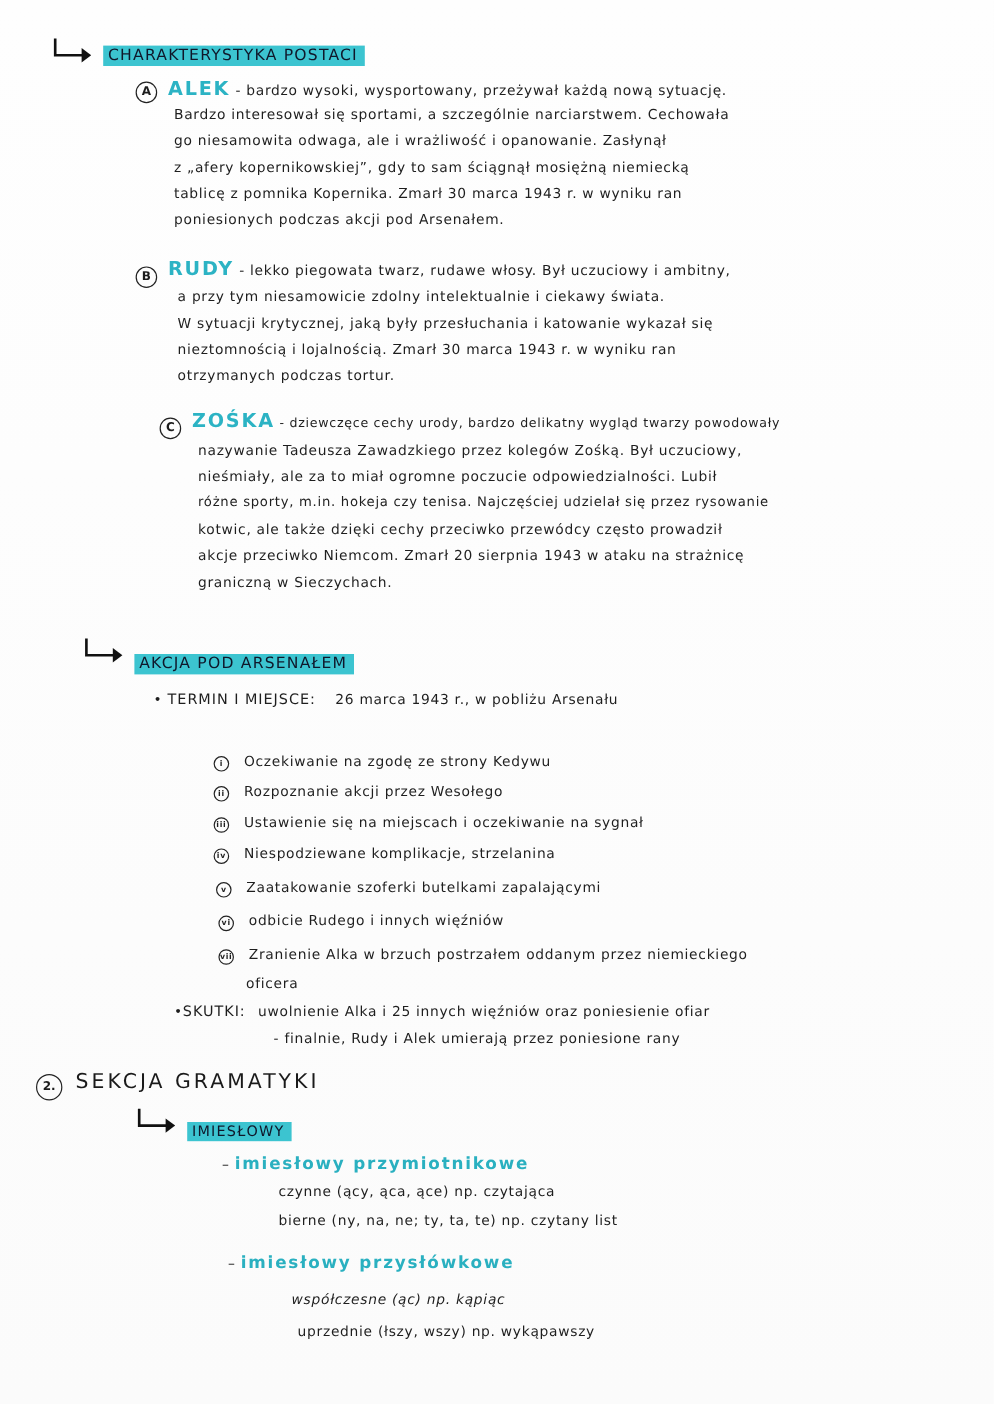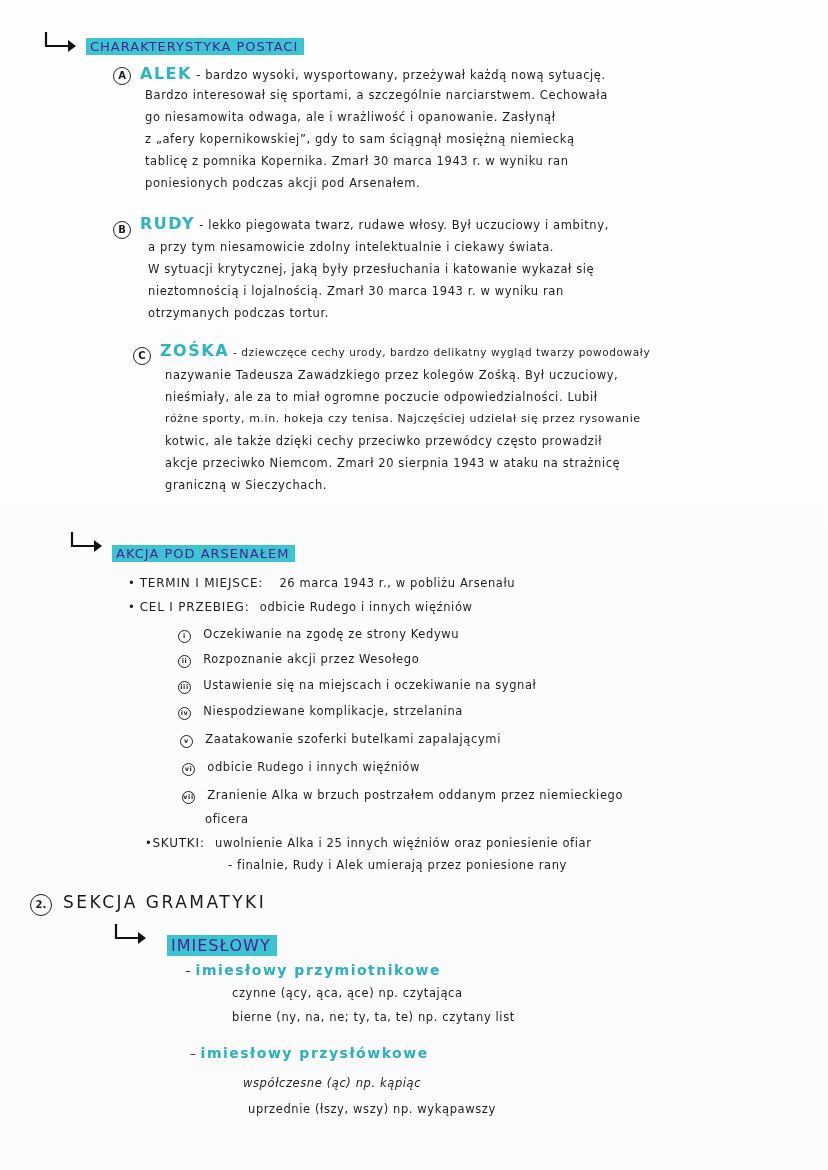--- a/index.html
+++ b/index.html
@@ -2,21 +2,21 @@
 <html><head>
 <meta charset="utf-8">
 <style>
   * { box-sizing: border-box; margin: 0; padding: 0; }
   html, body { width: 828px; height: 1170px; background: #fdfdfd; overflow: hidden; }
   body { position: relative; font-family: "DejaVu Sans", sans-serif; color: #1c1c1c; }
   .page { position: absolute; inset: 0; background: linear-gradient(180deg,#fefefe 0%,#fbfbfb 100%); }
   .abs { position: absolute; white-space: nowrap; }
   .hand { font-family: "DejaVu Sans", sans-serif; font-size: 11.5px; letter-spacing: 0.6px; color: #1e1e1e; }
   .heading-hl {
-    background: #3cc4d0; color: #4c1d95; font-size: 13px; letter-spacing: 1px;
+    background: #3cc4d0; color: #0f172a; font-size: 13px; letter-spacing: 1px;
     padding: 1px 6px 1px 4px; font-family: "DejaVu Sans", sans-serif; text-transform: uppercase;
   }
   .arrow { width: 36px; height: 24px; }
   .circle {
     display: inline-block; border: 1.6px solid #222; border-radius: 50%;
     text-align: center; font-size: 10px; font-weight: bold;
   }
   .circle.big { width: 18px; height: 18px; line-height: 15px; }
   .circle.small { width: 13px; height: 13px; line-height: 10px; font-size: 6.5px; }
   .name-teal { color: #2cb3c4; font-weight: bold; font-size: 16px; letter-spacing: 1.5px; }
@@ -81,25 +81,20 @@
     <path d="M4 2 V16 H28" stroke="#111" stroke-width="2.2" fill="none"></path>
     <path d="M26 10 L34 16 L26 22 Z" fill="#111"></path>
   </svg>
   <div class="abs heading-hl" style="left:112px;top:545px;">AKCJA POD ARSENAŁEM</div>
 
   <div class="abs hand" style="left:128px;top:576px;">
     <span>• </span>
     <span class="bold-label">TERMIN I MIEJSCE:</span>
     <span style="margin-left:12px;">26 marca 1943 r., w pobliżu Arsenału</span>
   </div>
-  <div class="abs hand" style="left:128px;top:600px;">
-    <span>• </span>
-    <span class="bold-label">CEL I PRZEBIEG:</span>
-    <span style="margin-left:6px;">odbicie Rudego i innych więźniów</span>
-  </div>
 
   <div class="abs hand" style="left:178px;top:627px;">
     <span class="circle small">i</span>
     <span style="margin-left:8px;">Oczekiwanie na zgodę ze strony Kedywu</span>
   </div>
   <div class="abs hand" style="left:178px;top:652px;">
     <span class="circle small">ii</span>
     <span style="margin-left:8px;">Rozpoznanie akcji przez Wesołego</span>
   </div>
   <div class="abs hand" style="left:178px;top:678px;">
@@ -132,21 +127,21 @@
 
   <div class="abs" style="left:30px;top:893px;">
     <span class="circle big" style="width:22px;height:22px;line-height:19px;font-size:10px;">2.</span>
   </div>
   <div class="abs section-title" style="left:63px;top:892px;">SEKCJA GRAMATYKI</div>
 
   <svg class="abs arrow" style="left:112px;top:922px;" viewBox="0 0 36 24">
     <path d="M4 2 V16 H28" stroke="#111" stroke-width="2.2" fill="none"></path>
     <path d="M26 10 L34 16 L26 22 Z" fill="#111"></path>
   </svg>
-  <div class="abs heading-hl" style="left:167px;top:935px;font-size:16px;">IMIESŁOWY</div>
+  <div class="abs heading-hl" style="left:156px;top:935px;font-size:12px;">IMIESŁOWY</div>
 
   <div class="abs hand" style="left:185px;top:962px;">
     <span>– </span>
     <span class="teal-sub">imiesłowy przymiotnikowe</span>
   </div>
   <div class="abs hand" style="left:232px;top:986px;">czynne (ący, ąca, ące) np. czytająca</div>
   <div class="abs hand" style="left:232px;top:1010px;">bierne (ny, na, ne; ty, ta, te) np. czytany list</div>
 
   <div class="abs hand" style="left:190px;top:1045px;">
     <span>– </span>

